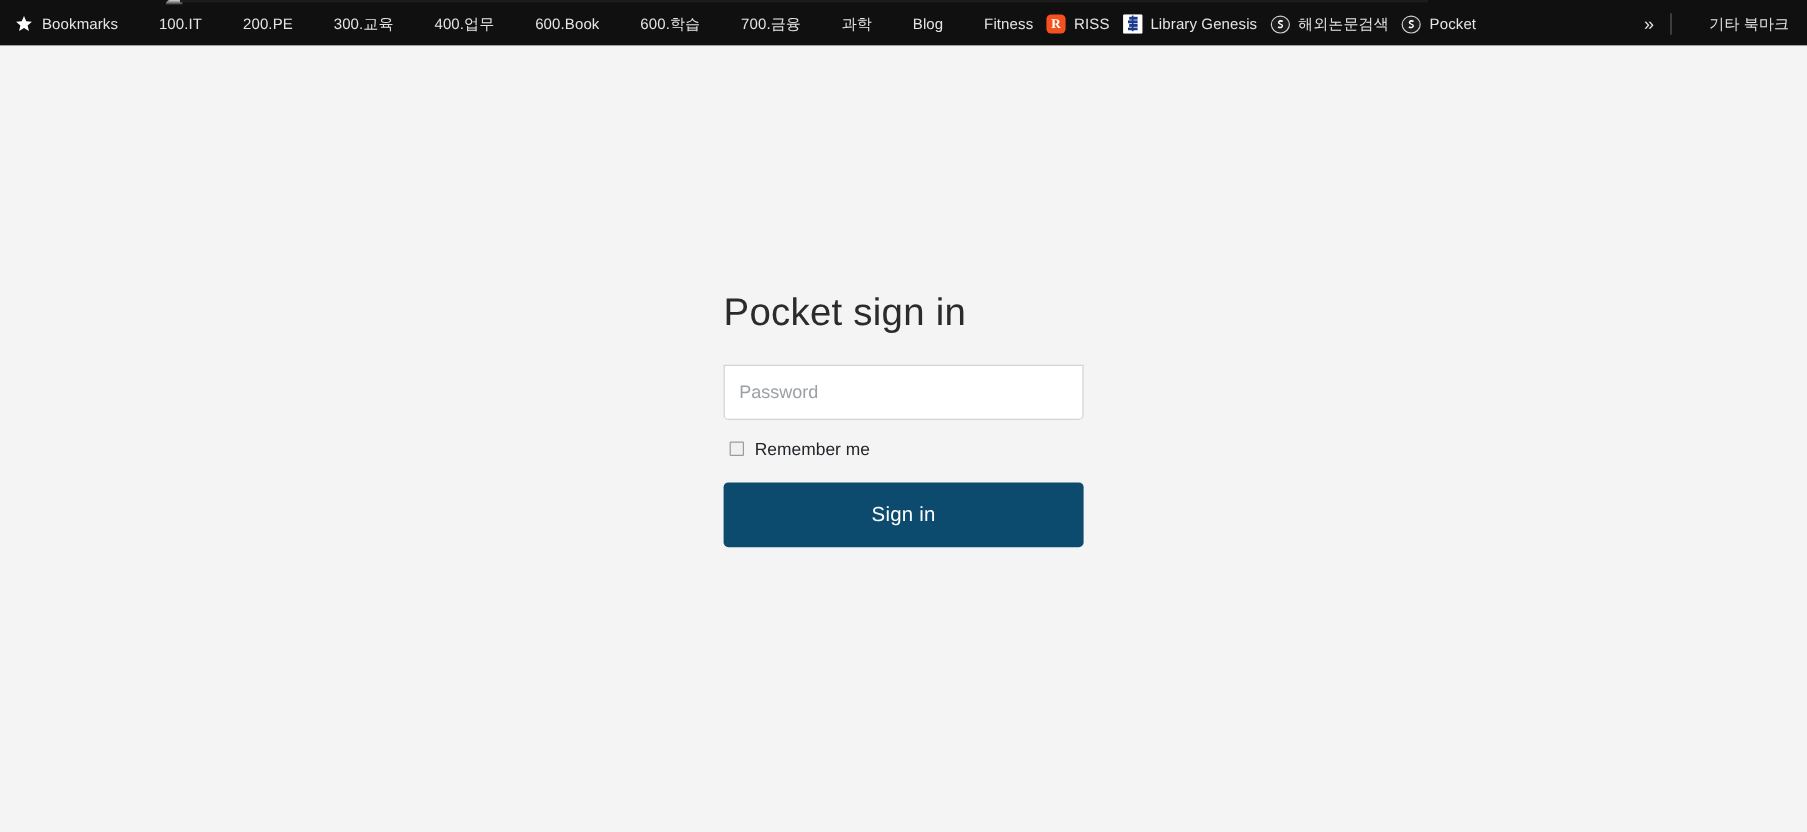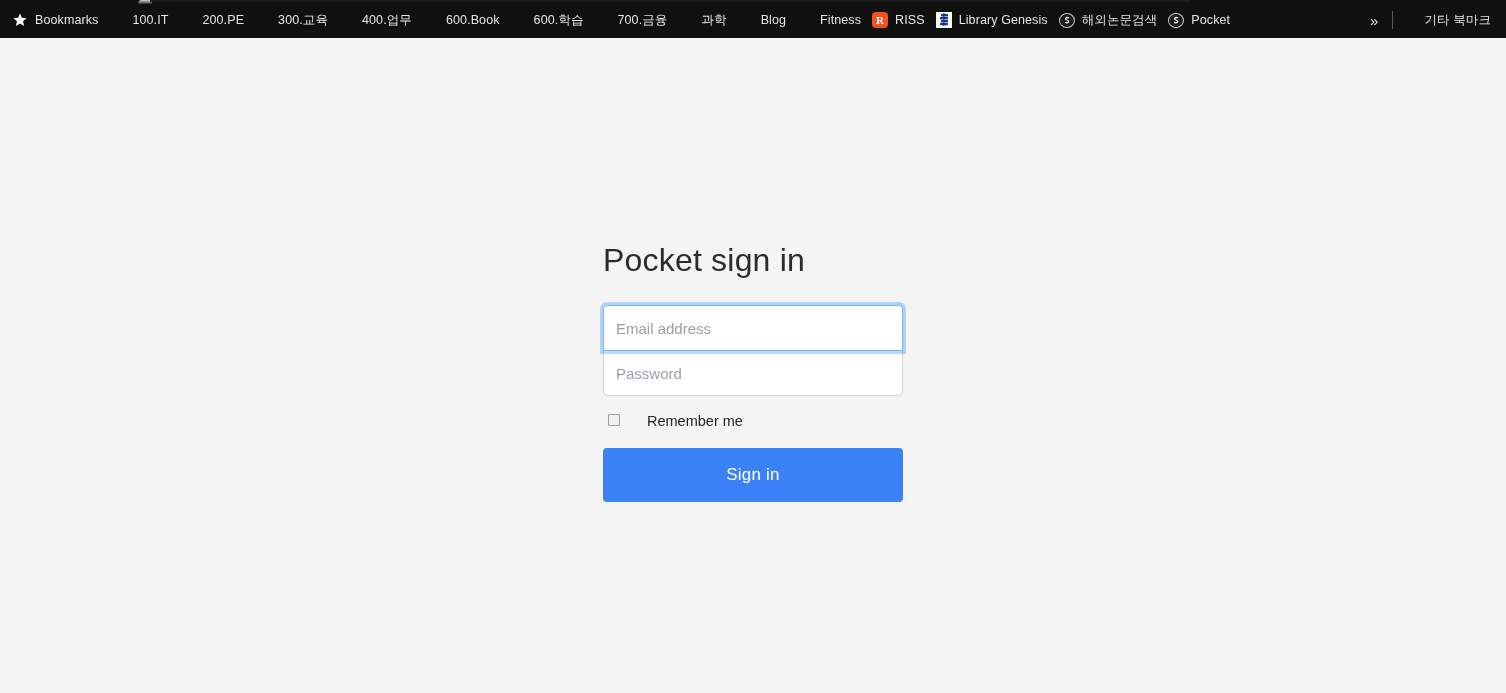--- a/index.html
+++ b/index.html
@@ -182,21 +182,20 @@
     margin-top: -1px;
     border-bottom-left-radius: 4px;
     border-bottom-right-radius: 4px;
     position: relative;
     z-index: 1;
   }
   #remember-row {
     display: flex;
     align-items: flex-start;
     margin: 18px 0 0 5px;
-    gap: 18px;
   }
   #remember-checkbox {
     width: 12px; height: 12px;
     margin: 0;
     flex: 0 0 12px;
     -webkit-appearance: none;
     appearance: none;
     background: #f0f0f0;
     border: 1px solid #9b9b9b;
     border-radius: 1px;
@@ -205,21 +204,21 @@
     margin-left: 9px;
     font-size: 14.5px;
     color: #212529;
     line-height: 1;
   }
   #signin-button {
     display: block;
     width: 300px;
     height: 54px;
     margin-top: 19px;
-    background: #3b82f6;
+    background: #0c4a6e;
     border: none;
     border-radius: 4px;
     color: #ffffff;
     font-size: 17px;
     font-family: "Liberation Sans", sans-serif;
     cursor: pointer;
     letter-spacing: .2px;
   }
 </style>
 </head>
@@ -341,21 +340,20 @@
 
   </div>
 </div>
 
 <div id="page">
   <form id="signin-form">
 
     <h1 id="page-title">Pocket sign in</h1>
 
     <div class="field-stack">
-      <input id="email-field" class="form-field" type="text" autofocus="" placeholder="Email address" style="">
       <input id="password-field" class="form-field" type="password" placeholder="Password" style="">
     </div>
 
     <div id="remember-row">
       <input id="remember-checkbox" type="checkbox" style="">
       <label id="remember-label" for="remember-checkbox">Remember me</label>
     </div>
 
     <button id="signin-button" type="submit">Sign in</button>
 

